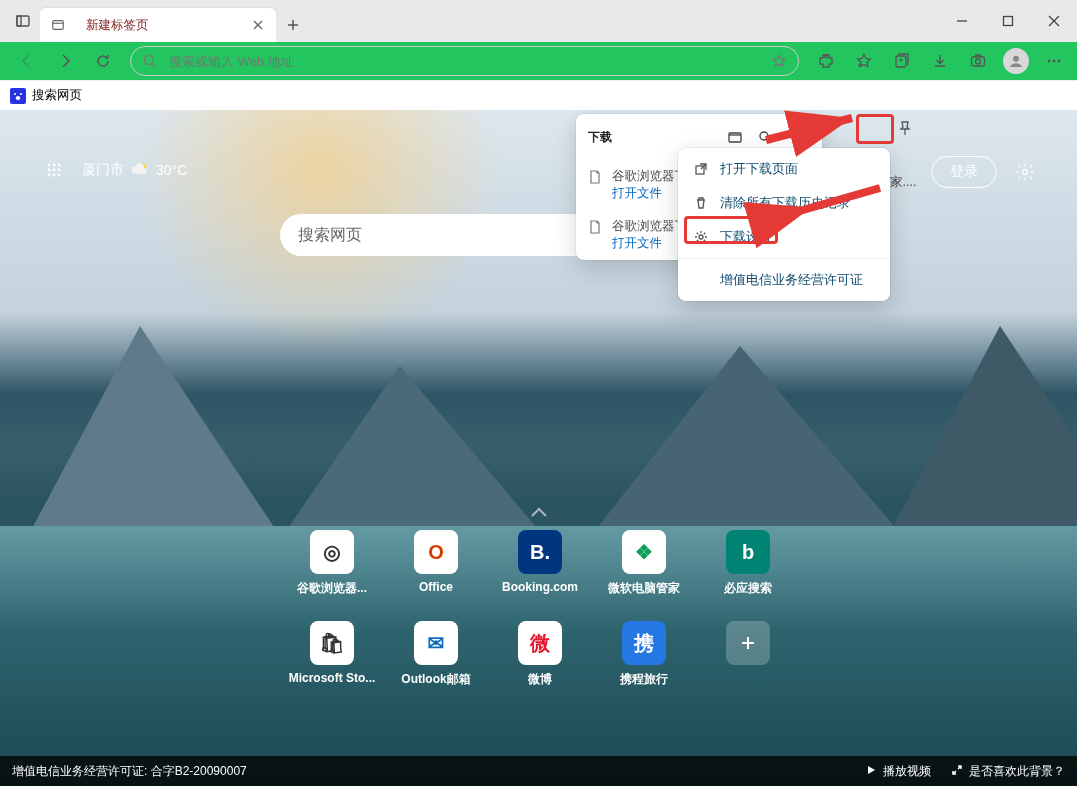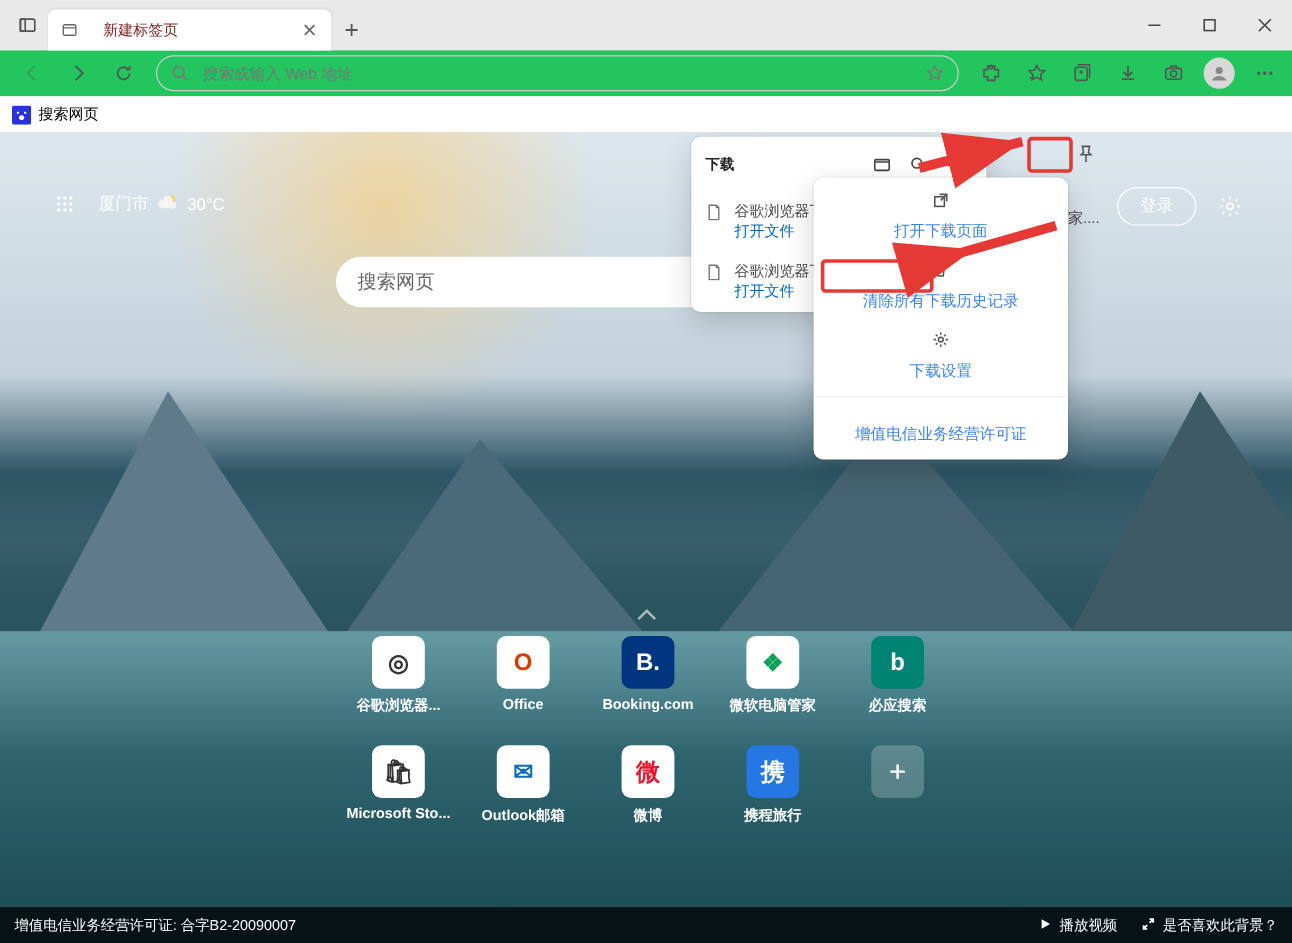--- a/index.html
+++ b/index.html
@@ -68,21 +68,21 @@
   .downloads .dh .di{width:30px;height:26px;display:flex;align-items:center;justify-content:center;color:#444;}
   .dlitem{display:flex;gap:8px;padding:8px 12px;align-items:flex-start;font-size:12.5px;}
   .dlitem .fi{width:16px;height:16px;margin-top:2px;color:#777;}
   .dlitem .meta{flex:1;min-width:0;}
   .dlitem .nm{color:#444;white-space:nowrap;overflow:hidden;text-overflow:ellipsis;}
   .dlitem .act{color:#0067c0;}
   .pin-row{display:flex;justify-content:flex-end;padding:4px 10px 0 0;}
 
   
   .submenu{position:absolute;top:38px;left:678px;width:212px;background:#fff;border-radius:8px;box-shadow:0 8px 24px rgba(0,0,0,.18),0 0 0 1px rgba(0,0,0,.06);z-index:22;padding:4px 0;}
-  .submenu .mi{display:flex;align-items:center;gap:10px;padding:8px 14px;font-size:13px;color:#3b82f6;flex-direction:column;}
+  .submenu .mi{display:flex;align-items:center;gap:10px;padding:8px 14px;font-size:13px;color:#0c4a6e;}
   .submenu .mi .mii{width:18px;display:flex;justify-content:center;color:#555;}
   .submenu .sep{height:1px;background:#eee;margin:4px 0;}
   .highlight-target{position:absolute;top:106px;left:684px;width:94px;height:28px;border:3px solid #e53935;border-radius:4px;z-index:24;}
   .highlight-dots{position:absolute;top:4px;left:856px;width:38px;height:30px;border:3px solid #e53935;border-radius:4px;z-index:24;}
   .arrow{position:absolute;z-index:23;}
   .arrow svg{overflow:visible;}
   .gtext{position:absolute;top:64px;left:890px;color:#444;font-size:12.5px;z-index:15;}
 </style>
 </head>
 <body>

